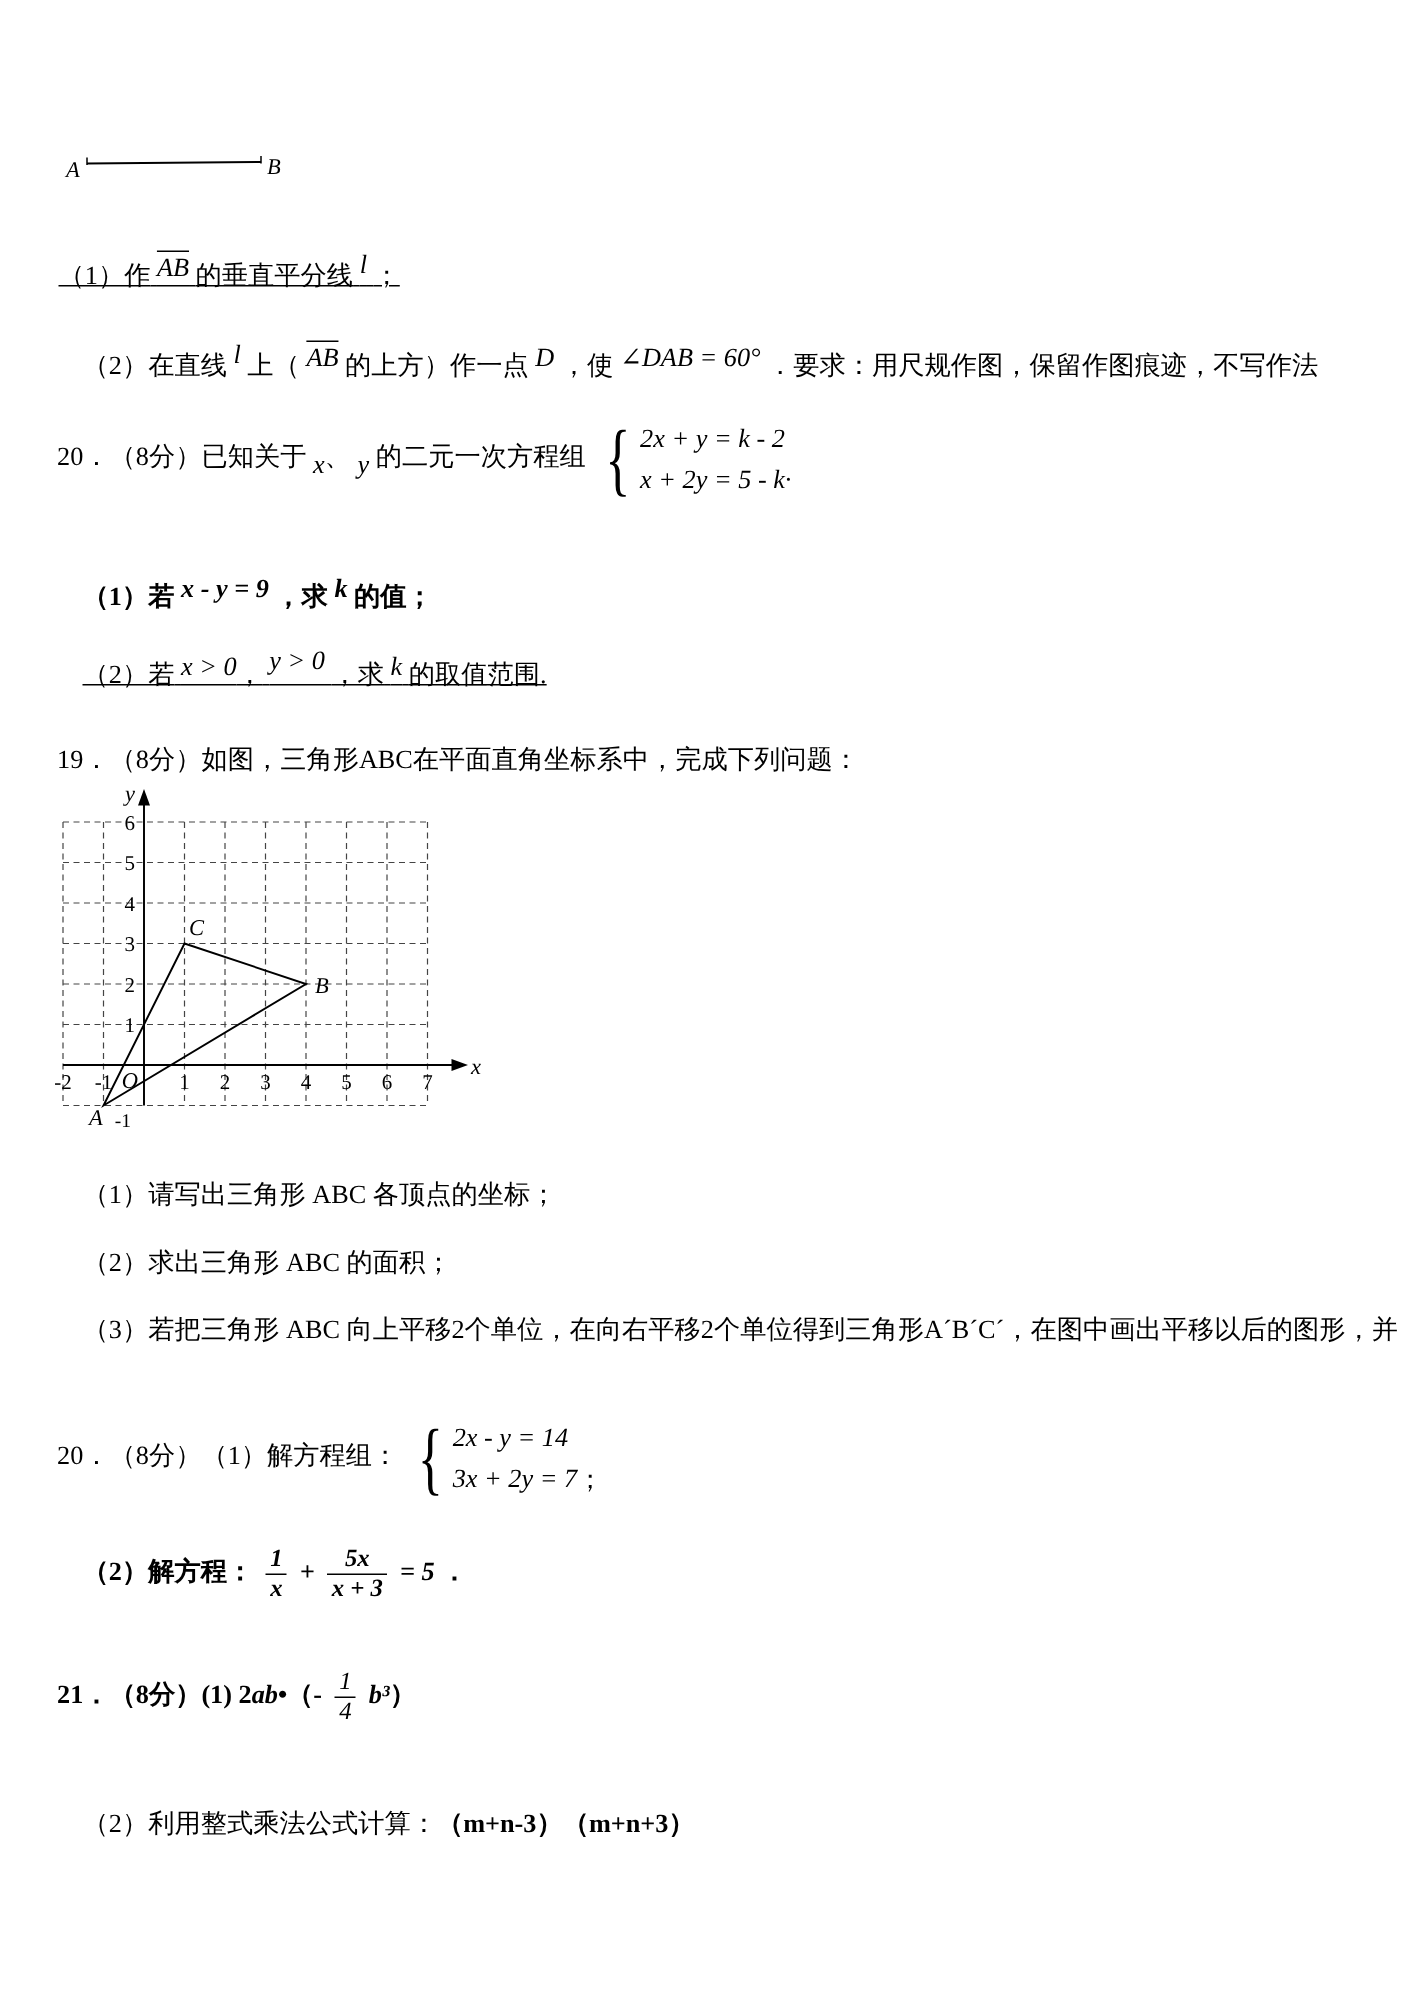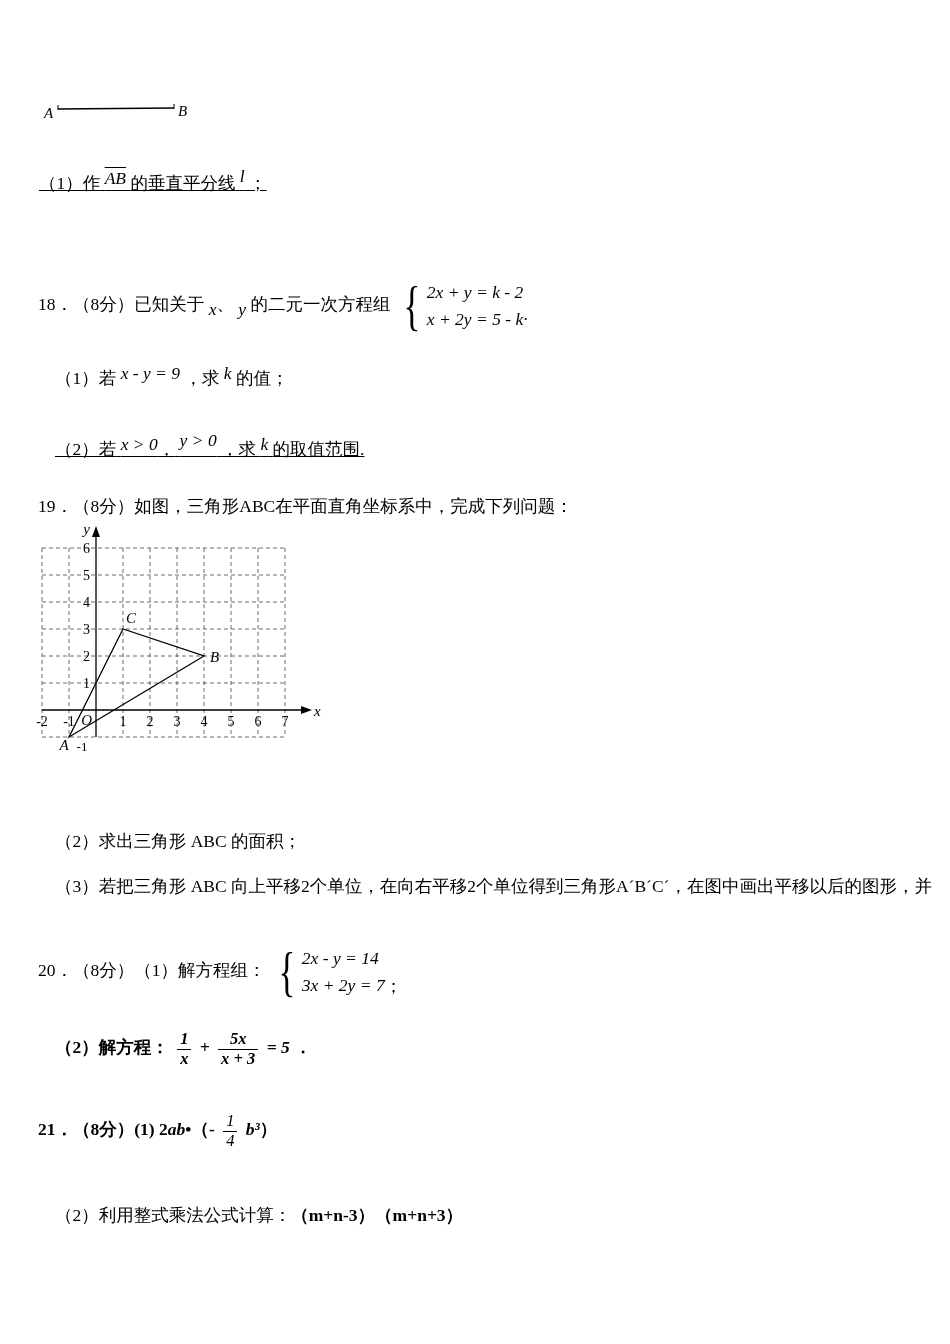--- a/index.html
+++ b/index.html
@@ -40,36 +40,47 @@
   </svg>
 
   <div class="line" style="left:39px;top:166px;text-decoration:underline;">
     <span>（1）作</span>
     <span class="math ovl r5">AB</span>
     <span>的垂直平分线</span>
     <span class="math sup">l</span>
     <span>；</span>
   </div>
 
+  <div class="line" style="left:55px;top:226px;">
+    <span>（2）在直线</span>
+    <span class="math sup">l</span>
+    <span>上（</span>
+    <span class="math ovl r5">AB</span>
+    <span>的上方）作一点</span>
+    <span class="math r5">D</span>
+    <span>，使</span>
+    <span class="math r5">∠DAB = 60°</span>
+    <span>．要求：用尺规作图，保留作图痕迹，不写作法</span>
+  </div>
 
   <div class="line" style="left:38px;top:281px;">
-    <span>18．（8分）已知关于</span>
+    <span>20．（8分）已知关于</span>
     <span class="math low">x</span><span>、</span>
     <span class="math low">y</span>
     <span>的二元一次方程组</span>
     <span class="sys">
       <span class="brace">{</span>
       <span class="eqcol">
         <span class="eq">2x + y = k - 2</span>
         <span class="eq">x + 2y = 5 - k·</span>
       </span>
     </span>
   </div>
 
-  <div class="line" style="left:55px;top:363px;">
+  <div class="line" style="left:55px;top:382px;font-weight:bold;">
     <span>（1）若</span>
     <span class="math r5">x - y = 9</span>
     <span>，求</span>
     <span class="math r5">k</span>
     <span>的值；</span>
   </div>
 
   <div class="line" style="left:55px;top:430px;text-decoration:underline;">
     <span>（2）若</span>
     <span class="math r5">x &gt; 0</span><span>，</span>
@@ -126,20 +137,23 @@
     <text x="265" y="206" text-anchor="middle">7</text>
     <text class="svgi" x="72" y="205" text-anchor="end">O</text>
     <text class="svgi" x="294" y="196">x</text>
     <text class="svgi" x="70" y="14" text-anchor="end">y</text>
     <text class="svgi" x="106" y="103">C</text>
     <text class="svgi" x="190" y="142">B</text>
     <text class="svgi" x="44" y="230" text-anchor="middle">A</text>
     <text class="small" x="62" y="231" text-anchor="middle">-1</text>
   </svg>
 
+  <div class="line" style="left:55px;top:784px;">
+    <span>（1）请写出三角形 ABC 各顶点的坐标；</span>
+  </div>
   <div class="line" style="left:55px;top:829px;">
     <span>（2）求出三角形 ABC 的面积；</span>
   </div>
   <div class="line" style="left:55px;top:874px;">
     <span>（3）若把三角形 ABC 向上平移2个单位，在向右平移2个单位得到三角形A´B´C´，在图中画出平移以后的图形，并</span>
   </div>
 
   <div class="line" style="left:38px;top:947px;font-family:Liberation Serif, serif;">
     <span>20．（8分）（1）解方程组：</span>
     <span class="sys">

